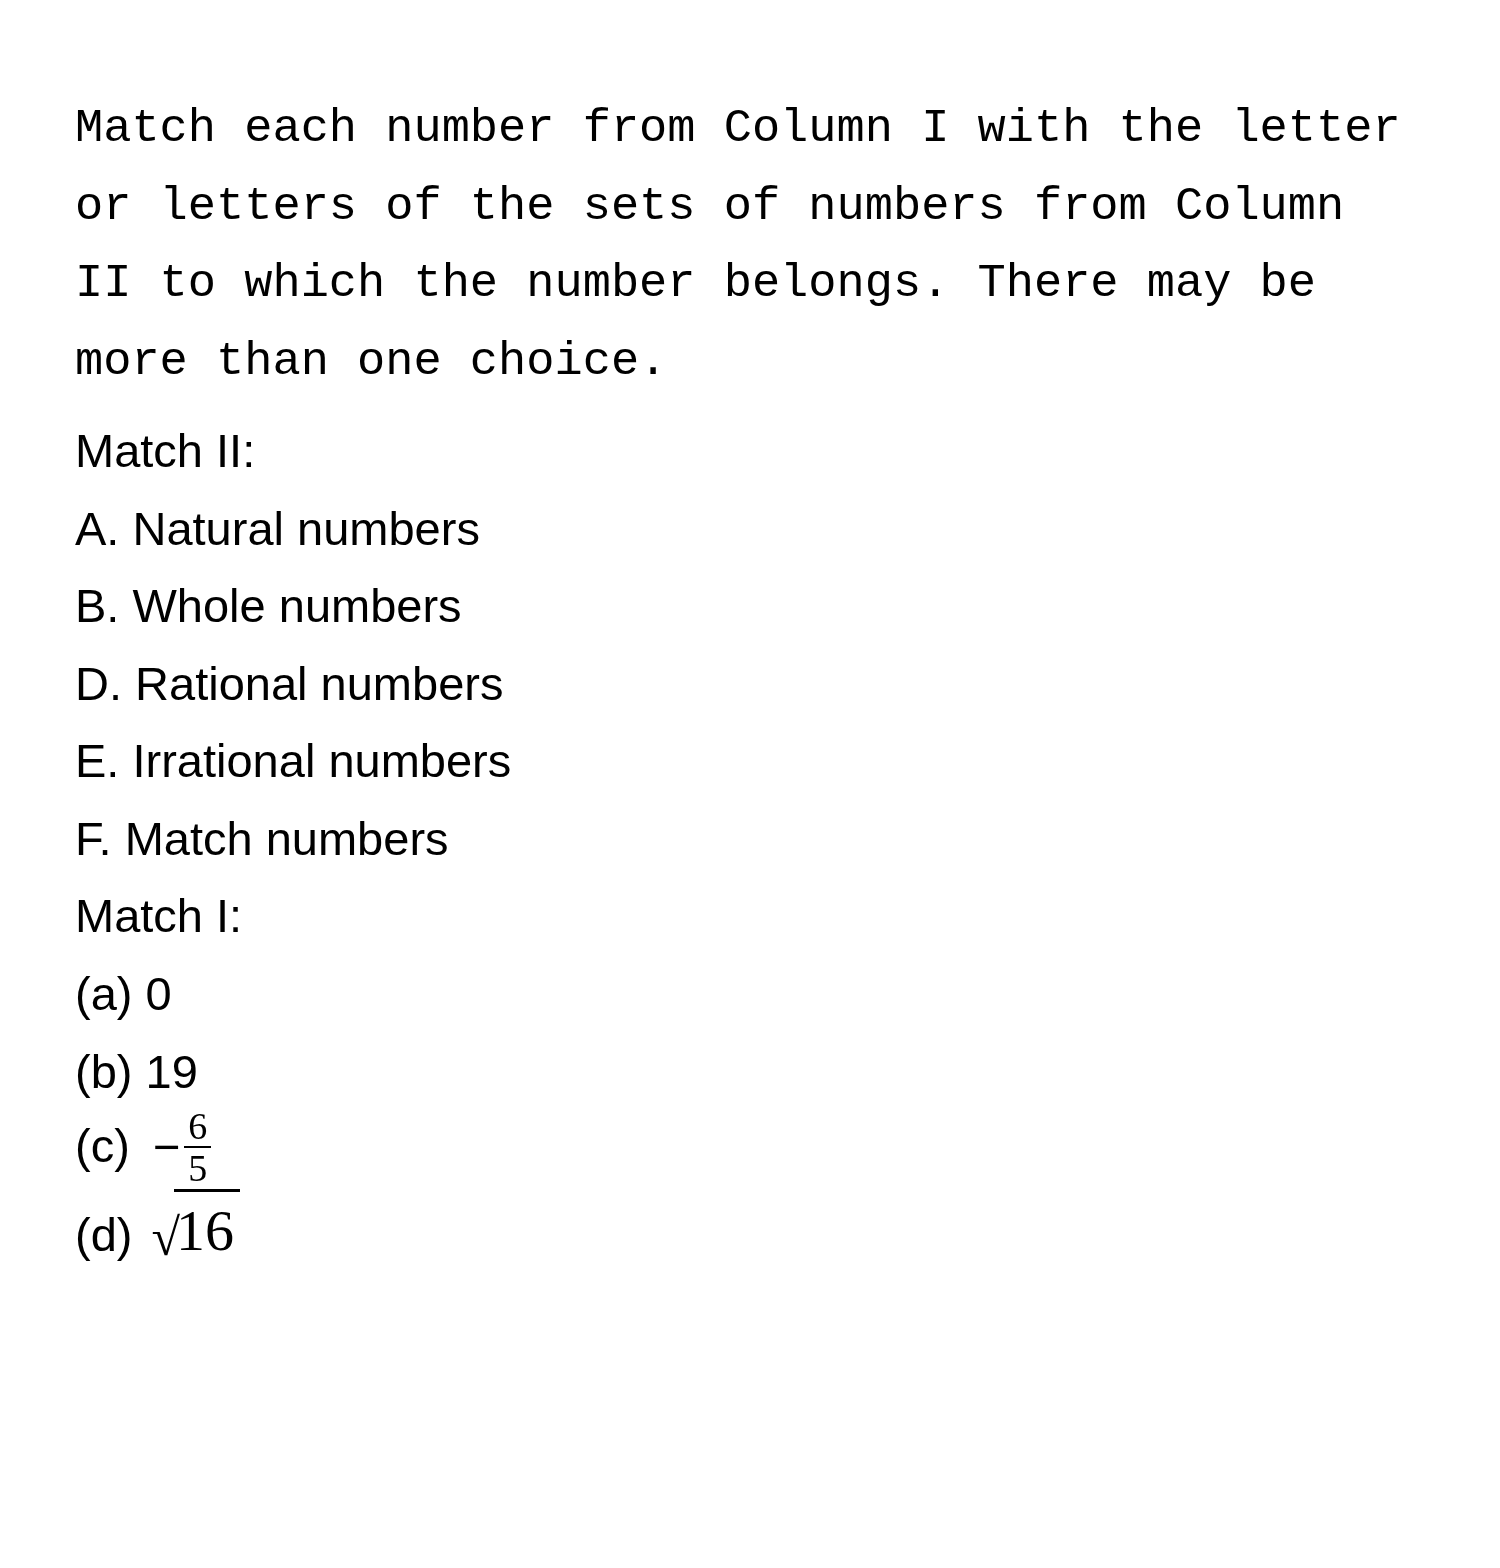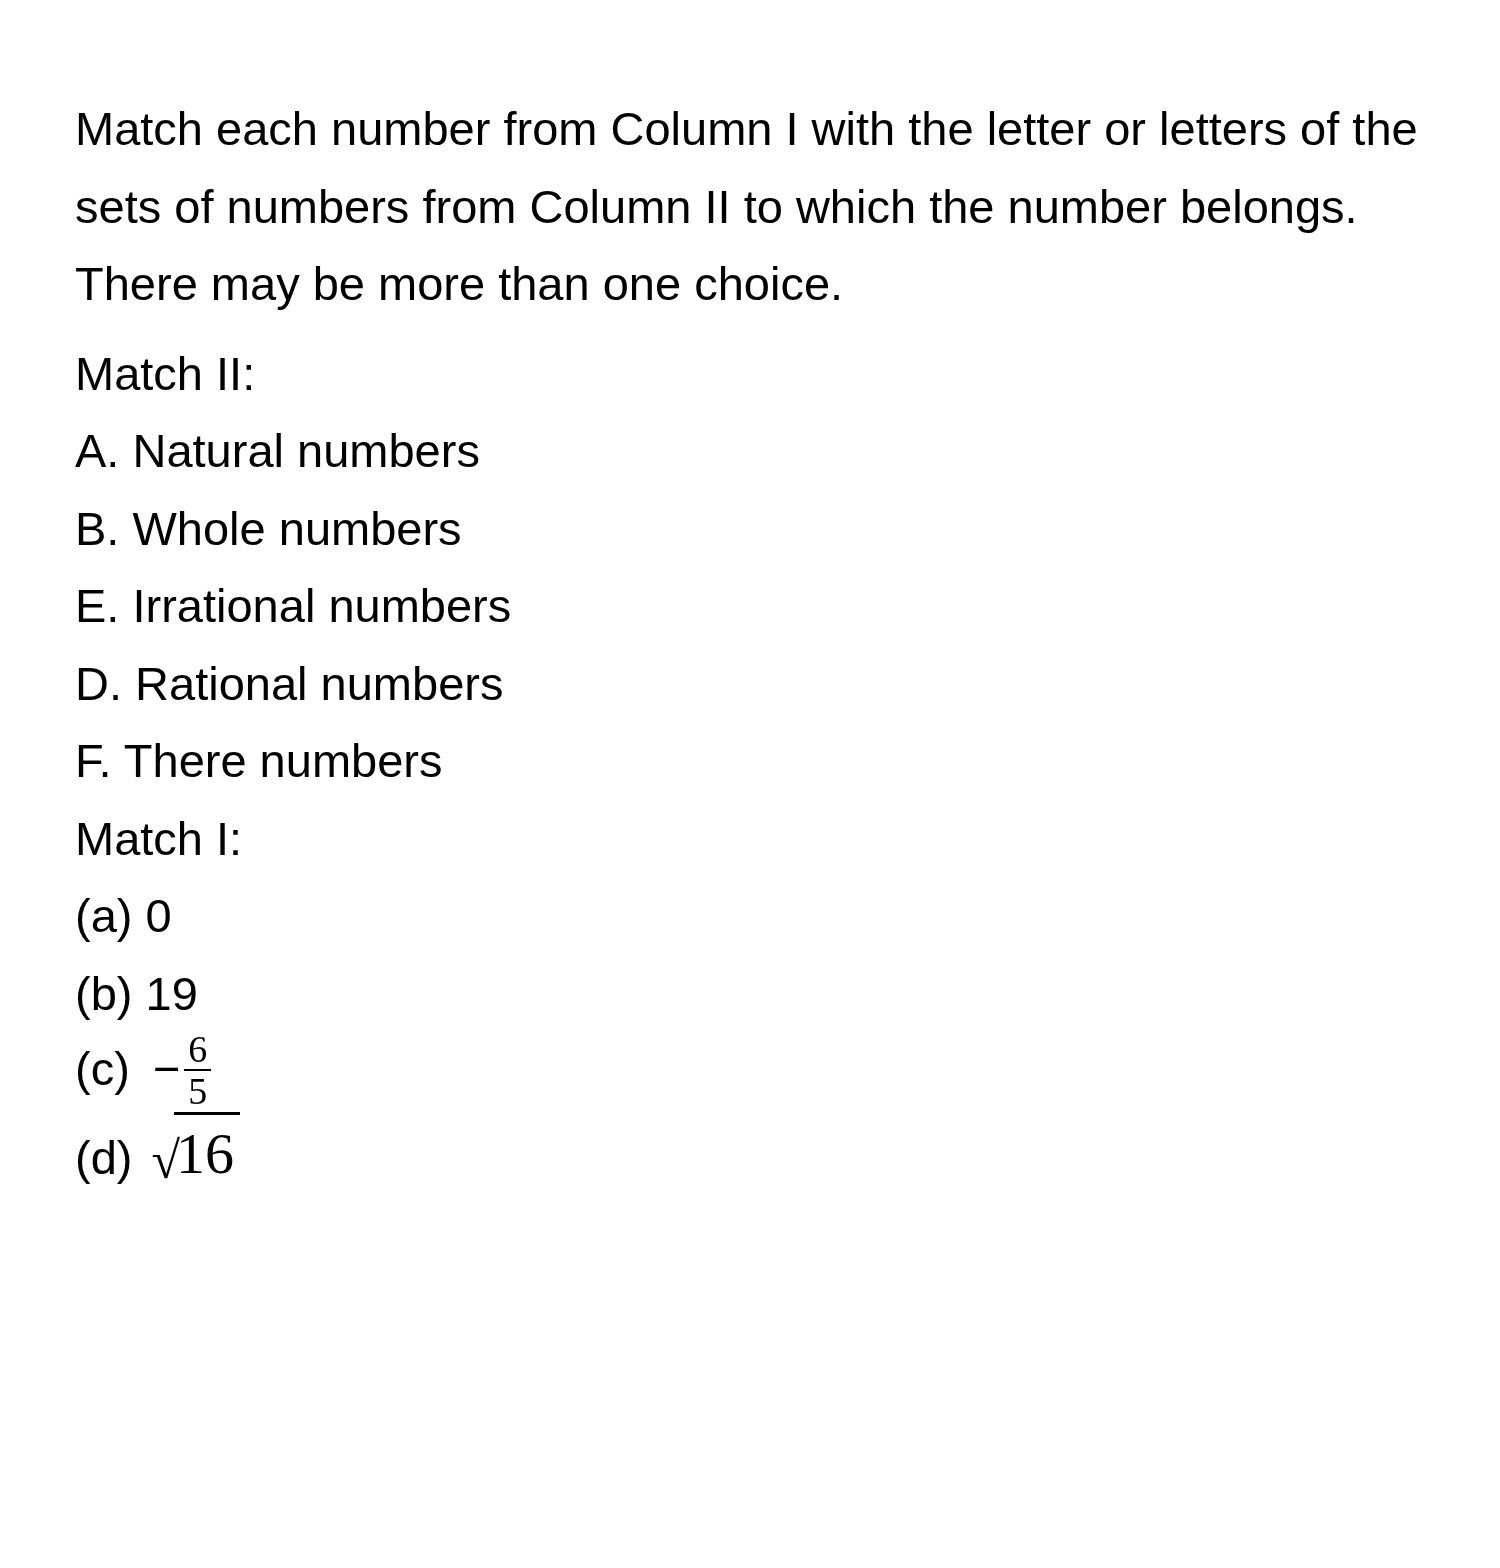--- a/index.html
+++ b/index.html
@@ -14,20 +14,21 @@
       font-family: Arial, Helvetica, sans-serif;
       color: #000000;
       padding: 90px 75px;
     }
     .content {
       font-size: 47px;
       line-height: 1.65;
     }
     .instruction {
       margin-bottom: 12px;
+      font-family: Liberation Mono, monospace;
     }
     .column-header {
       margin-bottom: 0;
     }
     .item {
       margin-bottom: 0;
     }
     .item-tight {
       line-height: 1.35;
     }
@@ -87,30 +88,30 @@
 
   <div class="item">
     <span>A.</span>
     <span>Natural numbers</span>
   </div>
   <div class="item">
     <span>B.</span>
     <span>Whole numbers</span>
   </div>
   <div class="item">
+    <span>D.</span>
+    <span>Rational numbers</span>
+  </div>
+  <div class="item">
     <span>E.</span>
     <span>Irrational numbers</span>
   </div>
   <div class="item">
-    <span>D.</span>
-    <span>Rational numbers</span>
-  </div>
-  <div class="item">
     <span>F.</span>
-    <span>There numbers</span>
+    <span>Match numbers</span>
   </div>
 
   <div class="column-header">Match I:</div>
 
   <div class="item">
     <span>(a)</span>
     <span>0</span>
   </div>
   <div class="item">
     <span>(b)</span>

